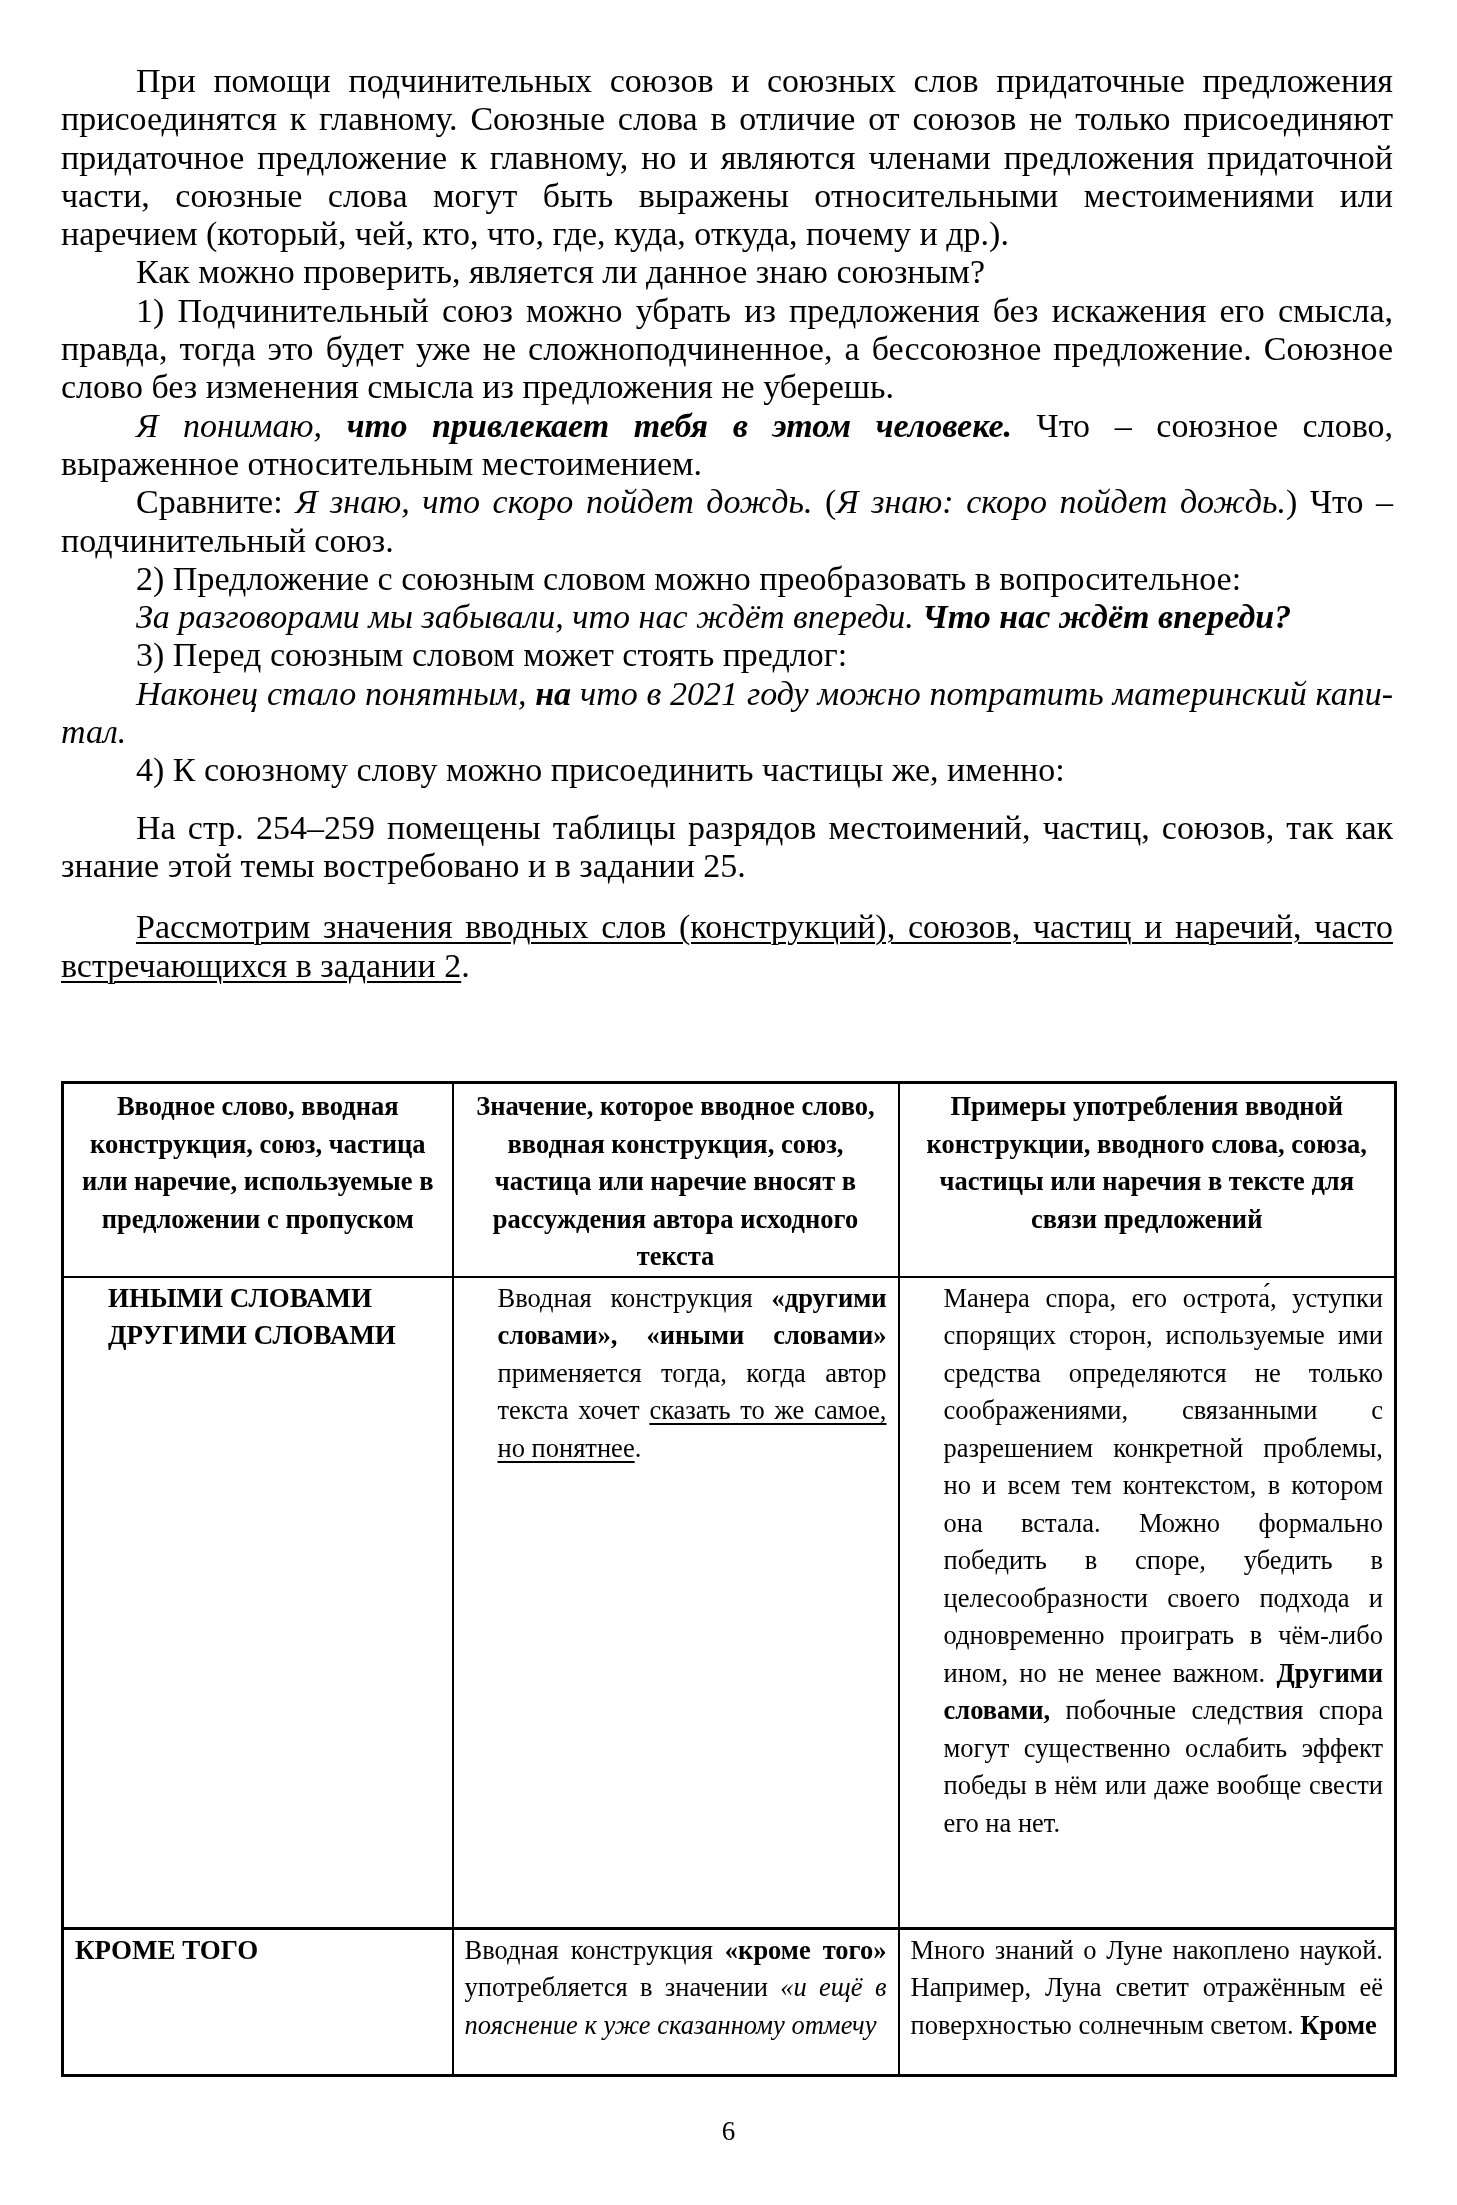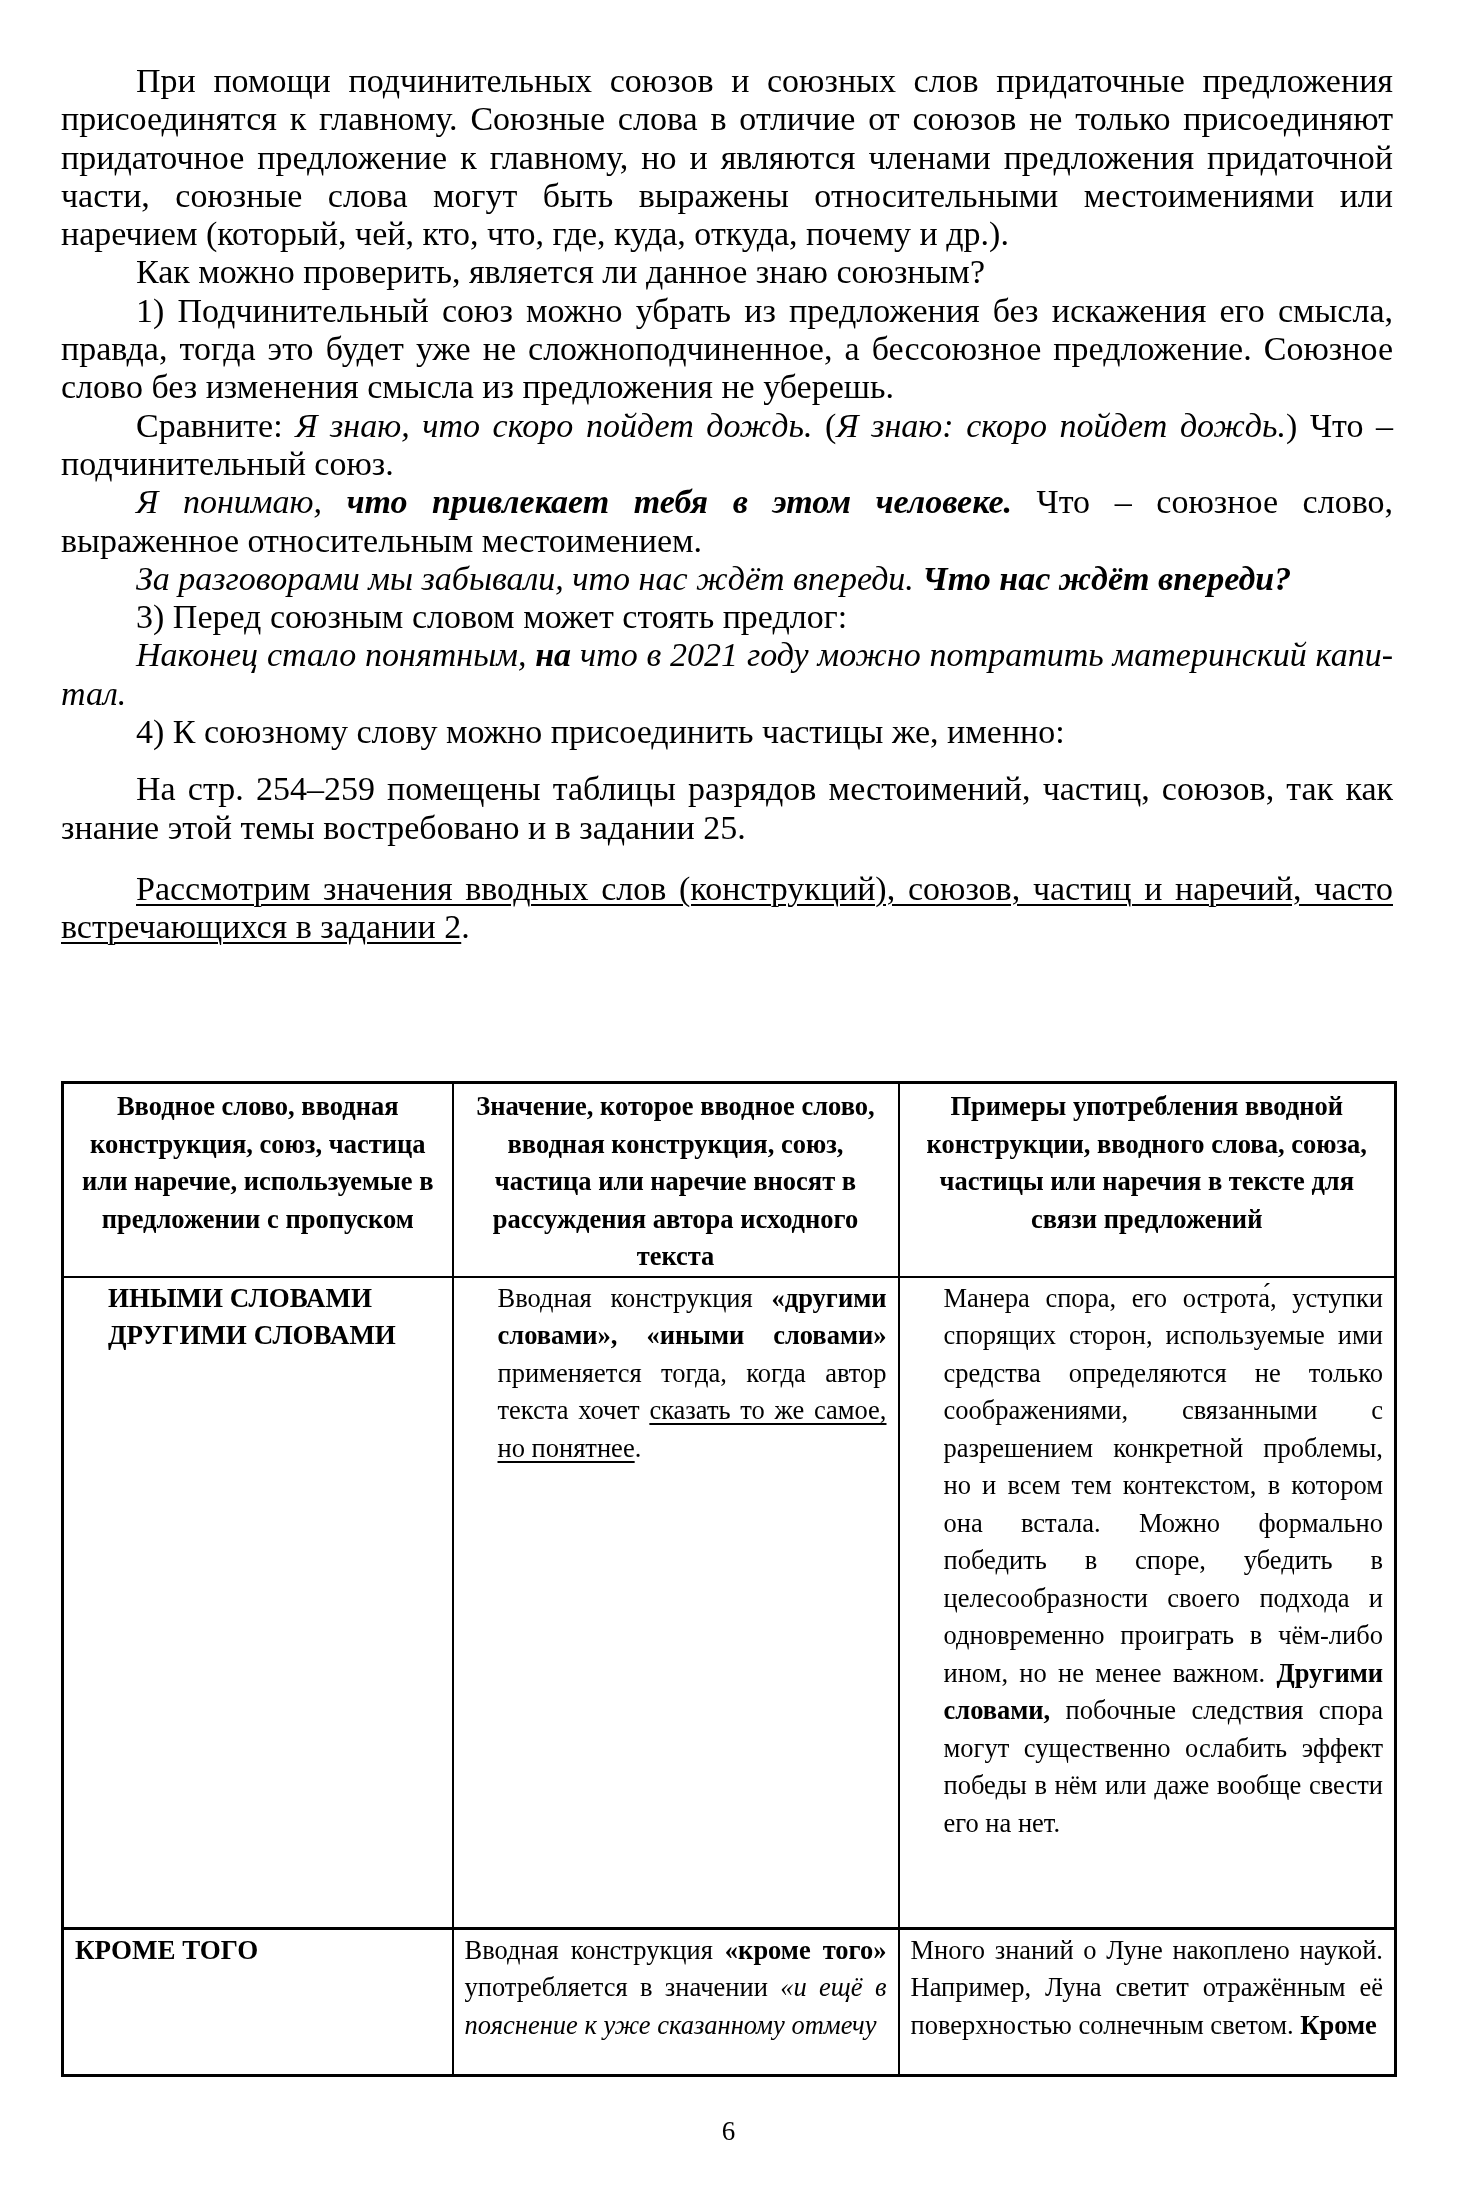--- a/index.html
+++ b/index.html
@@ -46,22 +46,23 @@
       font-size: 27px; line-height: 38px;
     }
   </style>
 </head>
 <body>
 
 <div class="page">
   <p class="p indent"><span>При помощи подчинительных союзов и союзных слов придаточные предложения при­соединятся к главному. Союзные слова в отличие от союзов не только присоединяют прида­точное предложение к главному, но и являются членами предложения придаточной части, союзные слова могут быть выражены относительными местоимениями или наречием (кото­рый, чей, кто, что, где, куда, откуда, почему и др.).</span></p>
   <p class="p indent"><span>Как можно проверить, является ли данное знаю союзным?</span></p>
   <p class="p indent"><span>1) Подчинительный союз можно убрать из предложения без искажения его смысла, правда, тогда это будет уже не сложноподчиненное, а бессоюзное предложение. Союзное слово без изменения смысла из предложения не уберешь.</span></p>
+  <p class="p indent"><span class="i">Я понимаю, </span><span class="b i">что привлекает тебя в этом человеке.</span><span> Что – союзное слово, выраженное относительным местоимением.</span></p>
   <p class="p indent"><span>Сравните: </span><span class="i">Я знаю, что скоро пойдет дождь.</span><span> (</span><span class="i">Я знаю: скоро пойдет дождь.</span><span>) Что – подчинительный союз.</span></p>
-  <p class="p indent"><span class="i">Я понимаю, </span><span class="b i">что привлекает тебя в этом человеке.</span><span> Что – союзное слово, выраженное относительным местоимением.</span></p>
+  <p class="p indent"><span>2) Предложение с союзным словом можно преобразовать в вопросительное:</span></p>
   <p class="p indent"><span class="i">За разговорами мы забывали, что нас ждёт впереди. </span><span class="b i">Что нас ждёт впереди?</span></p>
   <p class="p indent"><span>3) Перед союзным словом может стоять предлог:</span></p>
   <p class="p indent"><span class="i">Наконец стало понятным, </span><span class="b i">на</span><span class="i"> что в 2021 году можно потратить материнский капи­тал.</span></p>
   <p class="p indent"><span>4) К союзному слову можно присоединить частицы же, именно:</span></p>
   <div class="gap"></div>
   <p class="p indent"><span>На стр. 254–259 помещены таблицы разрядов местоимений, частиц, союзов, так как знание этой темы востребовано и в задании 25.</span></p>
   <div class="gap2"></div>
   <p class="p indent"><span class="u">Рассмотрим значения вводных слов (конструкций), союзов, частиц и наречий, часто встречающихся в задании 2</span><span>.</span></p>
 </div>
 

